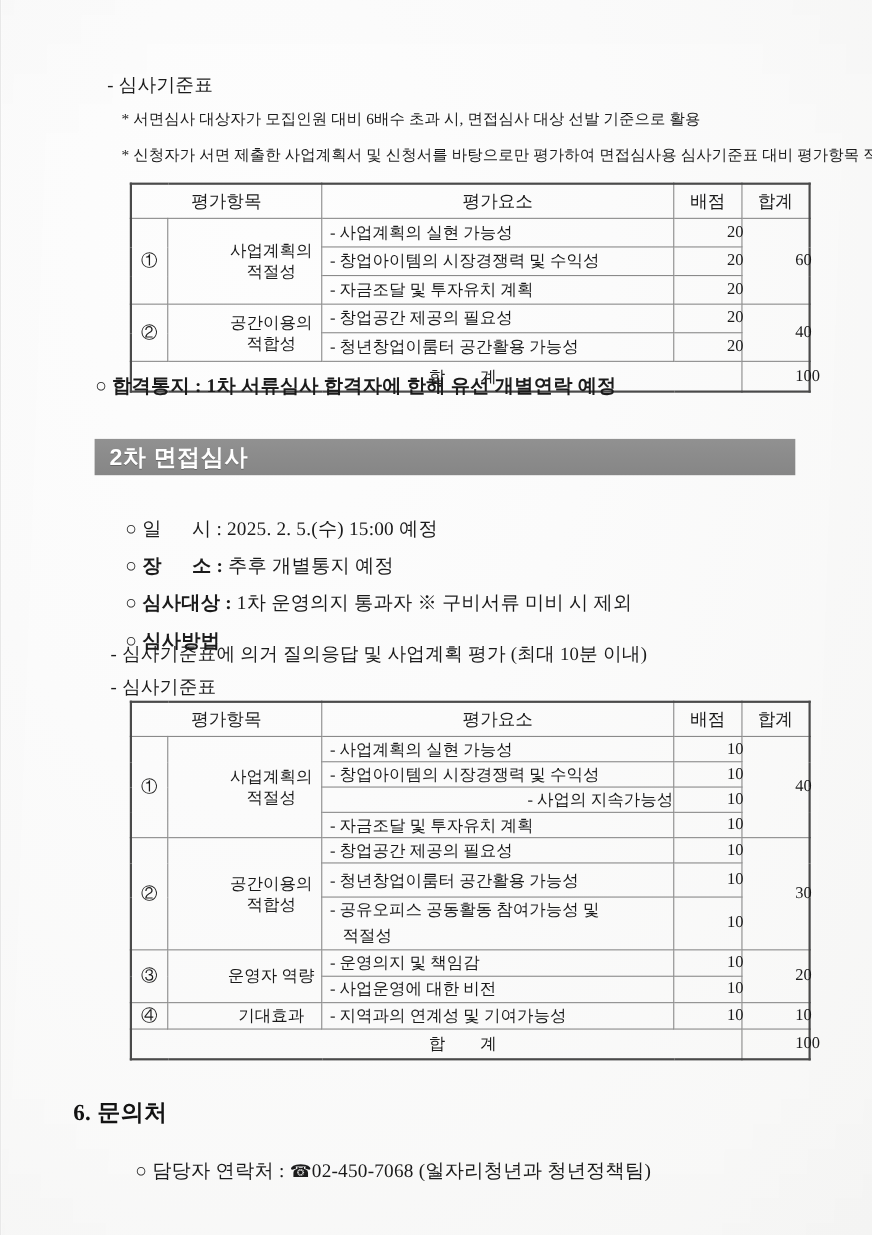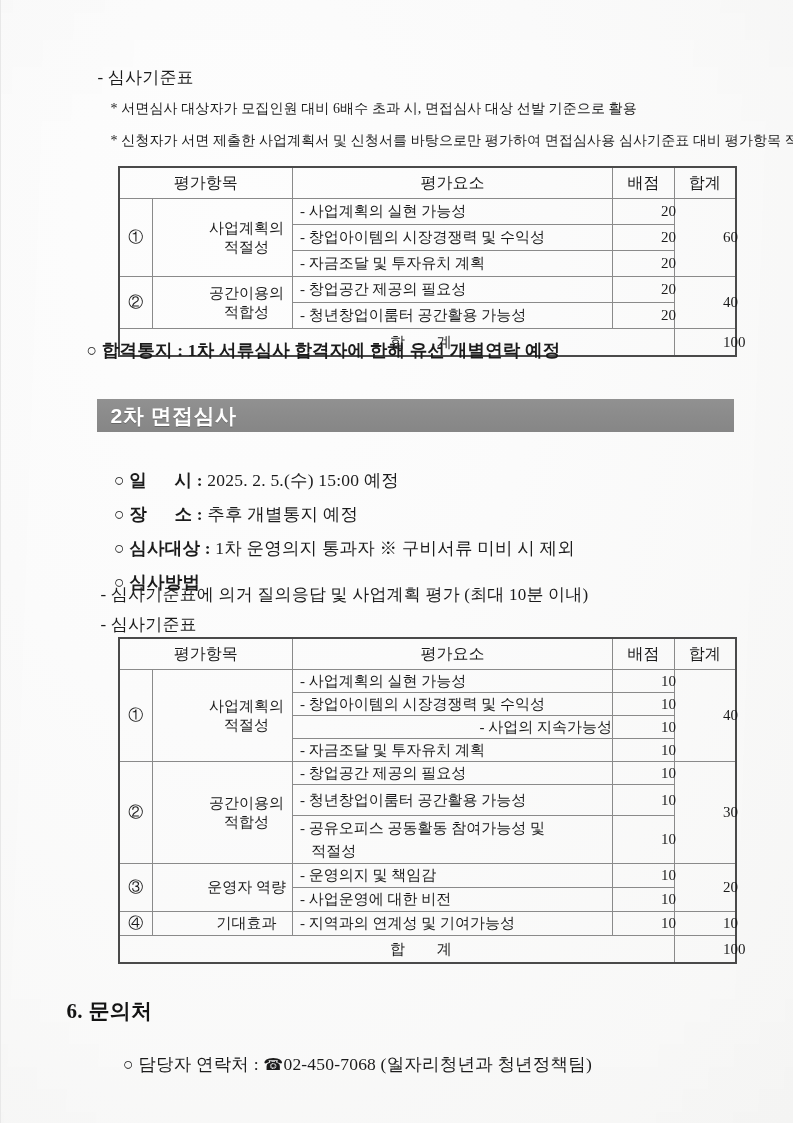--- a/index.html
+++ b/index.html
@@ -198,26 +198,26 @@
         </tr>
         <tr class="sum-row">
           <td class="c sum-label" colspan="4" style="height:26px;">합 계</td>
           <td class="c">100</td>
         </tr>
       </tbody>
     </table>
 
     <div class="bullet-line line bold" style="left:86px; top:338px;">○ 합격통지 : 1차 서류심사 합격자에 한해 유선 개별연락 예정</div>
 
-    <div class="banner" style="left:96px; top:399px; width:637px; height:33px;">
+    <div class="banner" style="left:85px; top:399px; width:637px; height:33px;">
       <span class="banner-text">2차 면접심사</span>
     </div>
 
     <div class="bullet-line line" style="left:86px; top:447px;">
-      <span style="font-weight:bold;">○ 일      시 : </span><span>2025. 2. 5.(수) 15:00 예정</span>
+      <span style="font-weight:normal;">○ 일      시 : </span><span>2025. 2. 5.(수) 15:00 예정</span>
     </div>
 
     <div class="bullet-line line" style="left:86px; top:481px;">
       <span style="font-weight:bold;">○ 장      소 : </span><span>추후 개별통지 예정</span>
     </div>
 
     <div class="bullet-line line" style="left:86px; top:515px;">
       <span style="font-weight:bold;">○ 심사대상 : </span><span>1차 운영의지 통과자 ※ 구비서류 미비 시 제외</span>
     </div>
 

